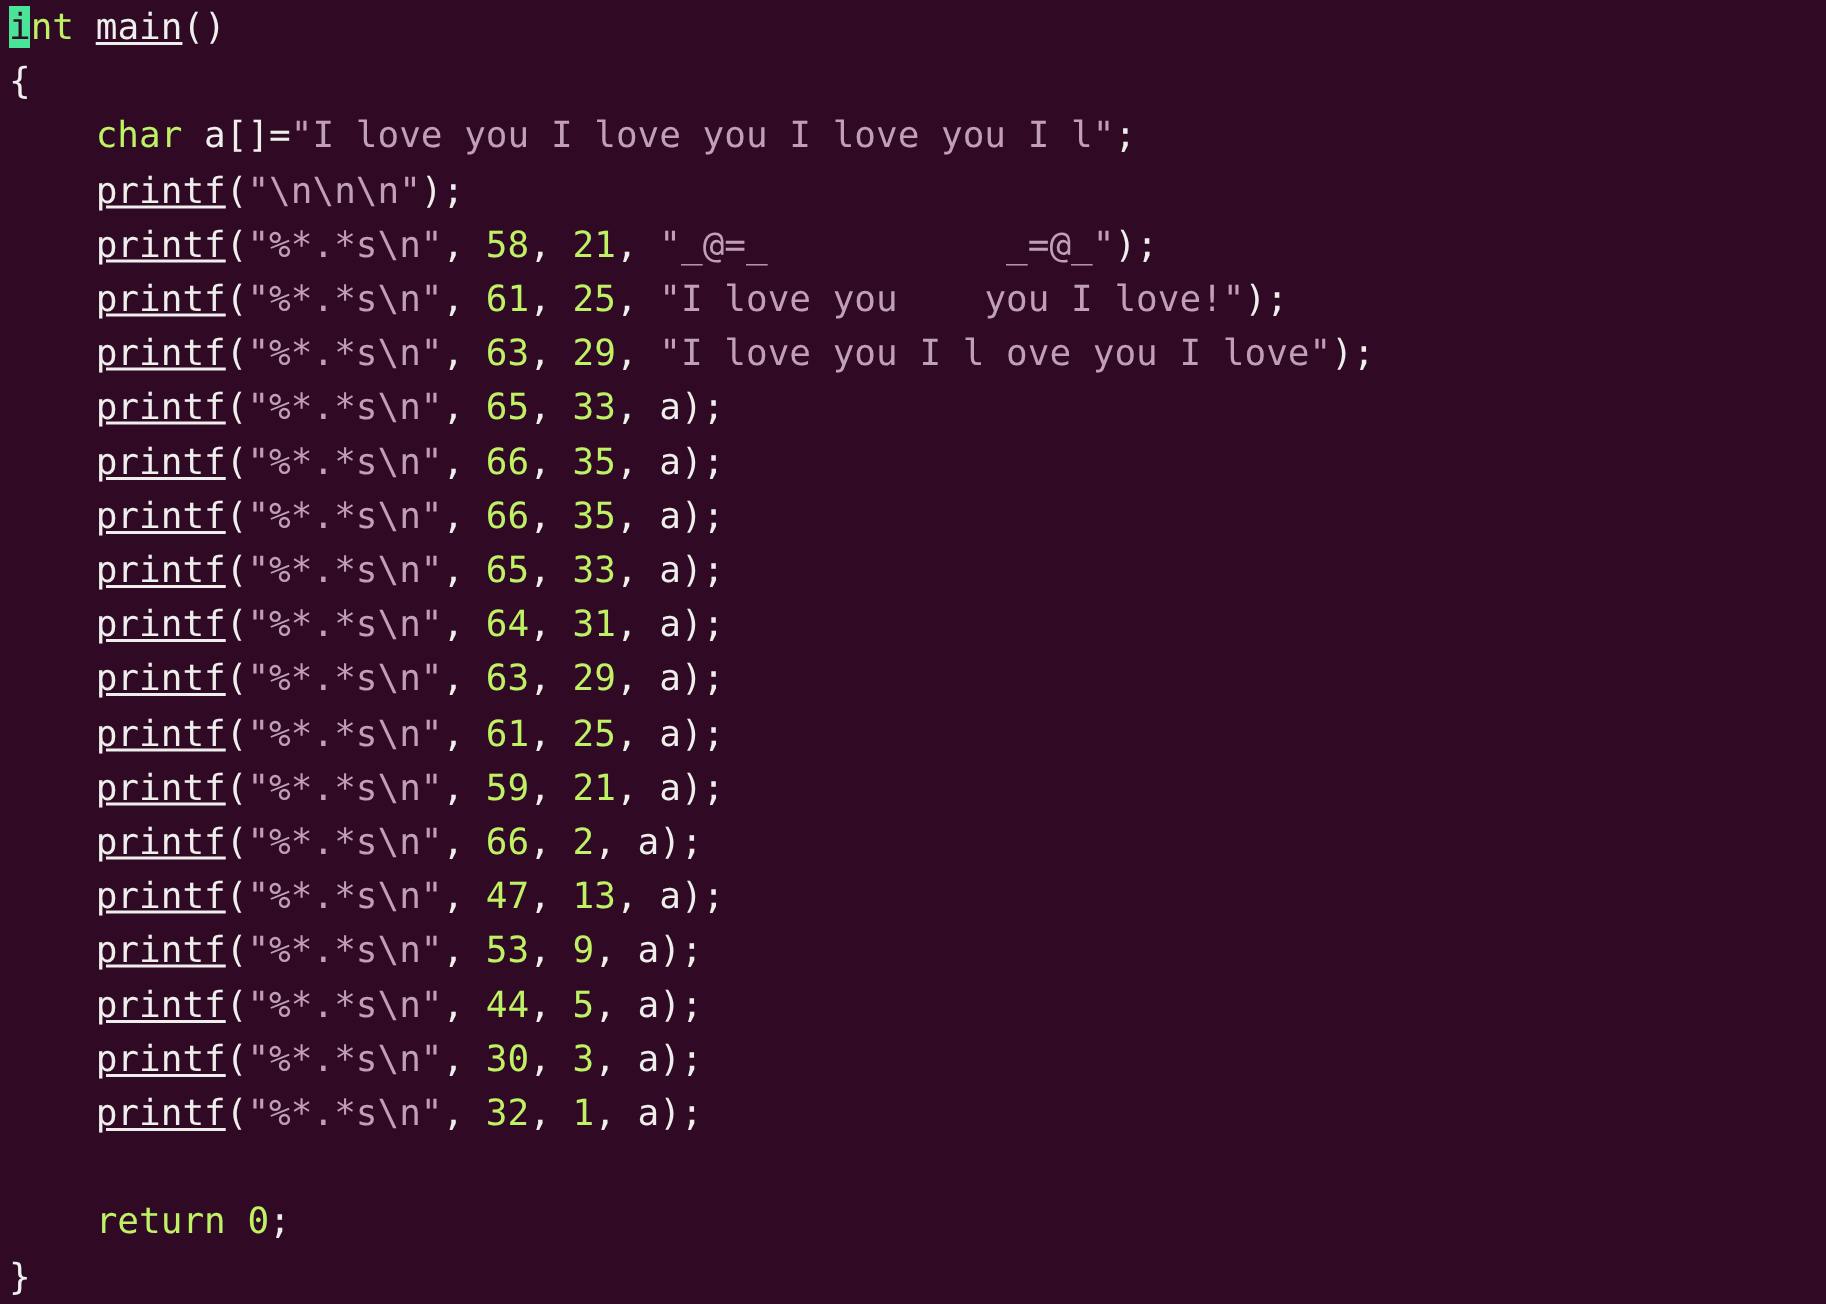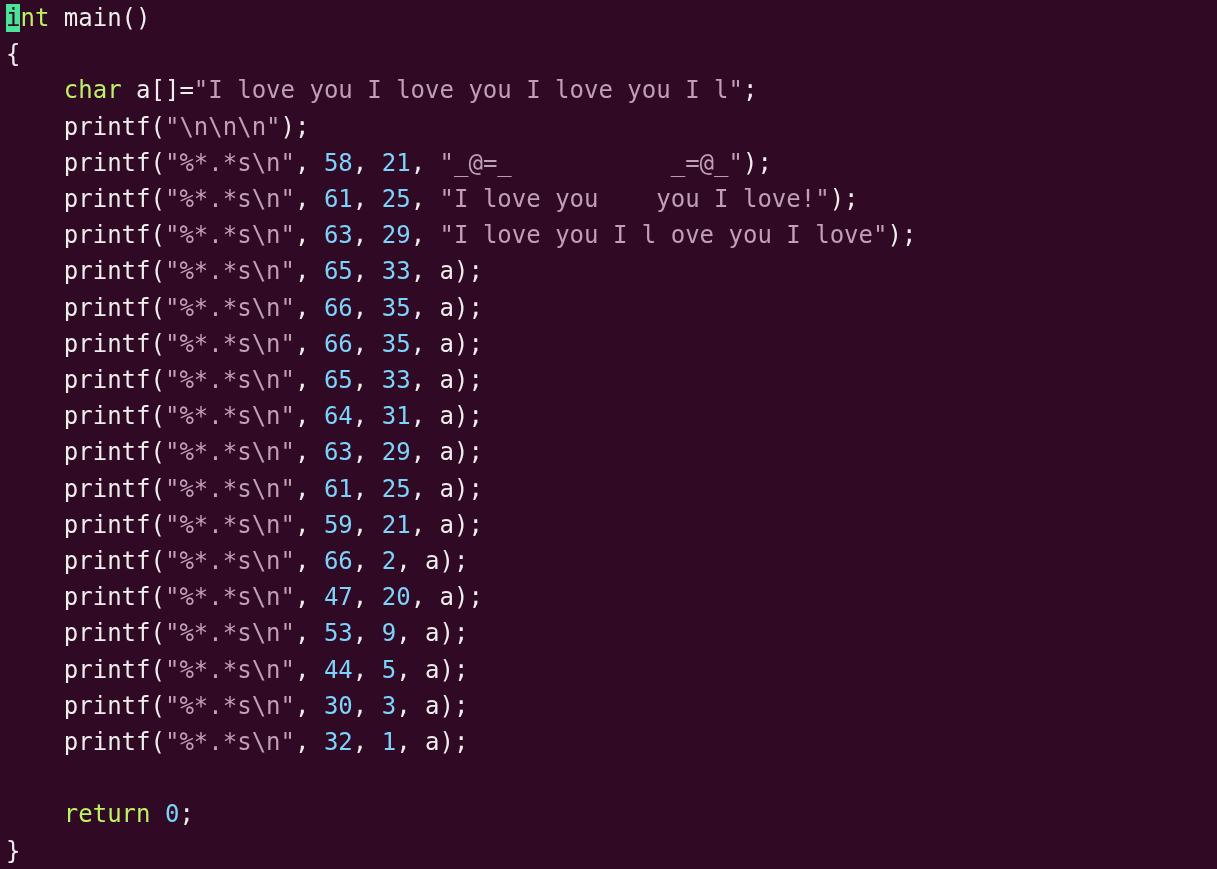--- a/index.html
+++ b/index.html
@@ -17,23 +17,23 @@
     font-size: 24px;
     line-height: 36.2px;
     color: #D3D7CF;
     white-space: pre;
   }
   .cursor {
     background: #4AE499;
     color: #300A24;
   }
   .kw   { color: #bef264; }   
-  .fn   { color: #EEEEEC; }   
+  .fn   { color: #EEEEEC; text-decoration: underline; }   
   .str  { color: #C0A0B6; }   
-  .num  { color: #7dd3fc; }   
+  .num  { color: #bef264; }   
   .punc { color: #EEEEEC; }
   .var  { color: #EEEEEC; }
 </style>
 </head>
 <body>
 
 <pre class="code"><span><span class="cursor">i</span><span class="kw">nt</span><span> </span><span class="fn">main</span><span class="punc">()</span></span>
 <span><span class="punc">{</span></span>
 <span><span>    </span><span class="kw">char</span><span> </span><span class="var">a</span><span class="punc">[]=</span><span class="str">"I love you I love you I love you I l"</span><span class="punc">;</span></span>
 <span><span>    </span><span class="fn">printf</span><span class="punc">(</span><span class="str">"\n\n\n"</span><span class="punc">);</span></span>
@@ -42,20 +42,20 @@
 <span><span>    </span><span class="fn">printf</span><span class="punc">(</span><span class="str">"%*.*s\n"</span><span class="punc">, </span><span class="num">63</span><span class="punc">, </span><span class="num">29</span><span class="punc">, </span><span class="str">"I love you I l ove you I love"</span><span class="punc">);</span></span>
 <span><span>    </span><span class="fn">printf</span><span class="punc">(</span><span class="str">"%*.*s\n"</span><span class="punc">, </span><span class="num">65</span><span class="punc">, </span><span class="num">33</span><span class="punc">, </span><span class="var">a</span><span class="punc">);</span></span>
 <span><span>    </span><span class="fn">printf</span><span class="punc">(</span><span class="str">"%*.*s\n"</span><span class="punc">, </span><span class="num">66</span><span class="punc">, </span><span class="num">35</span><span class="punc">, </span><span class="var">a</span><span class="punc">);</span></span>
 <span><span>    </span><span class="fn">printf</span><span class="punc">(</span><span class="str">"%*.*s\n"</span><span class="punc">, </span><span class="num">66</span><span class="punc">, </span><span class="num">35</span><span class="punc">, </span><span class="var">a</span><span class="punc">);</span></span>
 <span><span>    </span><span class="fn">printf</span><span class="punc">(</span><span class="str">"%*.*s\n"</span><span class="punc">, </span><span class="num">65</span><span class="punc">, </span><span class="num">33</span><span class="punc">, </span><span class="var">a</span><span class="punc">);</span></span>
 <span><span>    </span><span class="fn">printf</span><span class="punc">(</span><span class="str">"%*.*s\n"</span><span class="punc">, </span><span class="num">64</span><span class="punc">, </span><span class="num">31</span><span class="punc">, </span><span class="var">a</span><span class="punc">);</span></span>
 <span><span>    </span><span class="fn">printf</span><span class="punc">(</span><span class="str">"%*.*s\n"</span><span class="punc">, </span><span class="num">63</span><span class="punc">, </span><span class="num">29</span><span class="punc">, </span><span class="var">a</span><span class="punc">);</span></span>
 <span><span>    </span><span class="fn">printf</span><span class="punc">(</span><span class="str">"%*.*s\n"</span><span class="punc">, </span><span class="num">61</span><span class="punc">, </span><span class="num">25</span><span class="punc">, </span><span class="var">a</span><span class="punc">);</span></span>
 <span><span>    </span><span class="fn">printf</span><span class="punc">(</span><span class="str">"%*.*s\n"</span><span class="punc">, </span><span class="num">59</span><span class="punc">, </span><span class="num">21</span><span class="punc">, </span><span class="var">a</span><span class="punc">);</span></span>
 <span><span>    </span><span class="fn">printf</span><span class="punc">(</span><span class="str">"%*.*s\n"</span><span class="punc">, </span><span class="num">66</span><span class="punc">, </span><span class="num">2</span><span class="punc">, </span><span class="var">a</span><span class="punc">);</span></span>
-<span><span>    </span><span class="fn">printf</span><span class="punc">(</span><span class="str">"%*.*s\n"</span><span class="punc">, </span><span class="num">47</span><span class="punc">, </span><span class="num">20</span><span class="punc">, </span><span class="var">a</span><span class="punc">);</span></span>
+<span><span>    </span><span class="fn">printf</span><span class="punc">(</span><span class="str">"%*.*s\n"</span><span class="punc">, </span><span class="num">47</span><span class="punc">, </span><span class="num">13</span><span class="punc">, </span><span class="var">a</span><span class="punc">);</span></span>
 <span><span>    </span><span class="fn">printf</span><span class="punc">(</span><span class="str">"%*.*s\n"</span><span class="punc">, </span><span class="num">53</span><span class="punc">, </span><span class="num">9</span><span class="punc">, </span><span class="var">a</span><span class="punc">);</span></span>
 <span><span>    </span><span class="fn">printf</span><span class="punc">(</span><span class="str">"%*.*s\n"</span><span class="punc">, </span><span class="num">44</span><span class="punc">, </span><span class="num">5</span><span class="punc">, </span><span class="var">a</span><span class="punc">);</span></span>
 <span><span>    </span><span class="fn">printf</span><span class="punc">(</span><span class="str">"%*.*s\n"</span><span class="punc">, </span><span class="num">30</span><span class="punc">, </span><span class="num">3</span><span class="punc">, </span><span class="var">a</span><span class="punc">);</span></span>
 <span><span>    </span><span class="fn">printf</span><span class="punc">(</span><span class="str">"%*.*s\n"</span><span class="punc">, </span><span class="num">32</span><span class="punc">, </span><span class="num">1</span><span class="punc">, </span><span class="var">a</span><span class="punc">);</span></span>
 <span></span>
 <span><span>    </span><span class="kw">return</span><span> </span><span class="num">0</span><span class="punc">;</span></span>
 <span><span class="punc">}</span></span></pre>
 
 </body></html>

